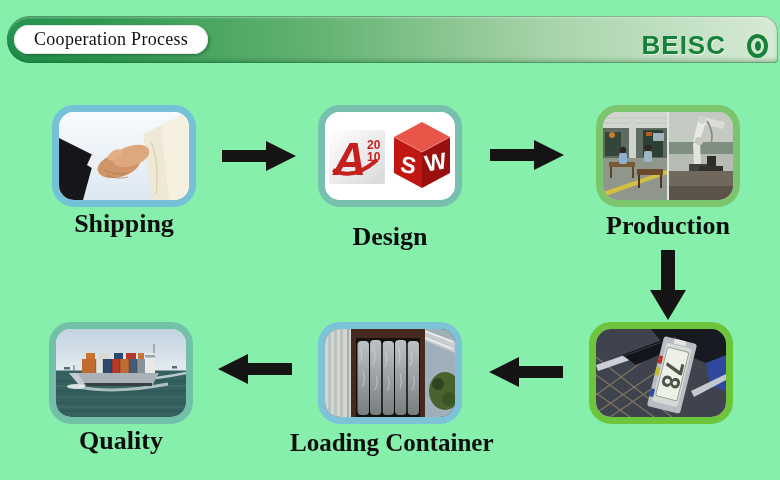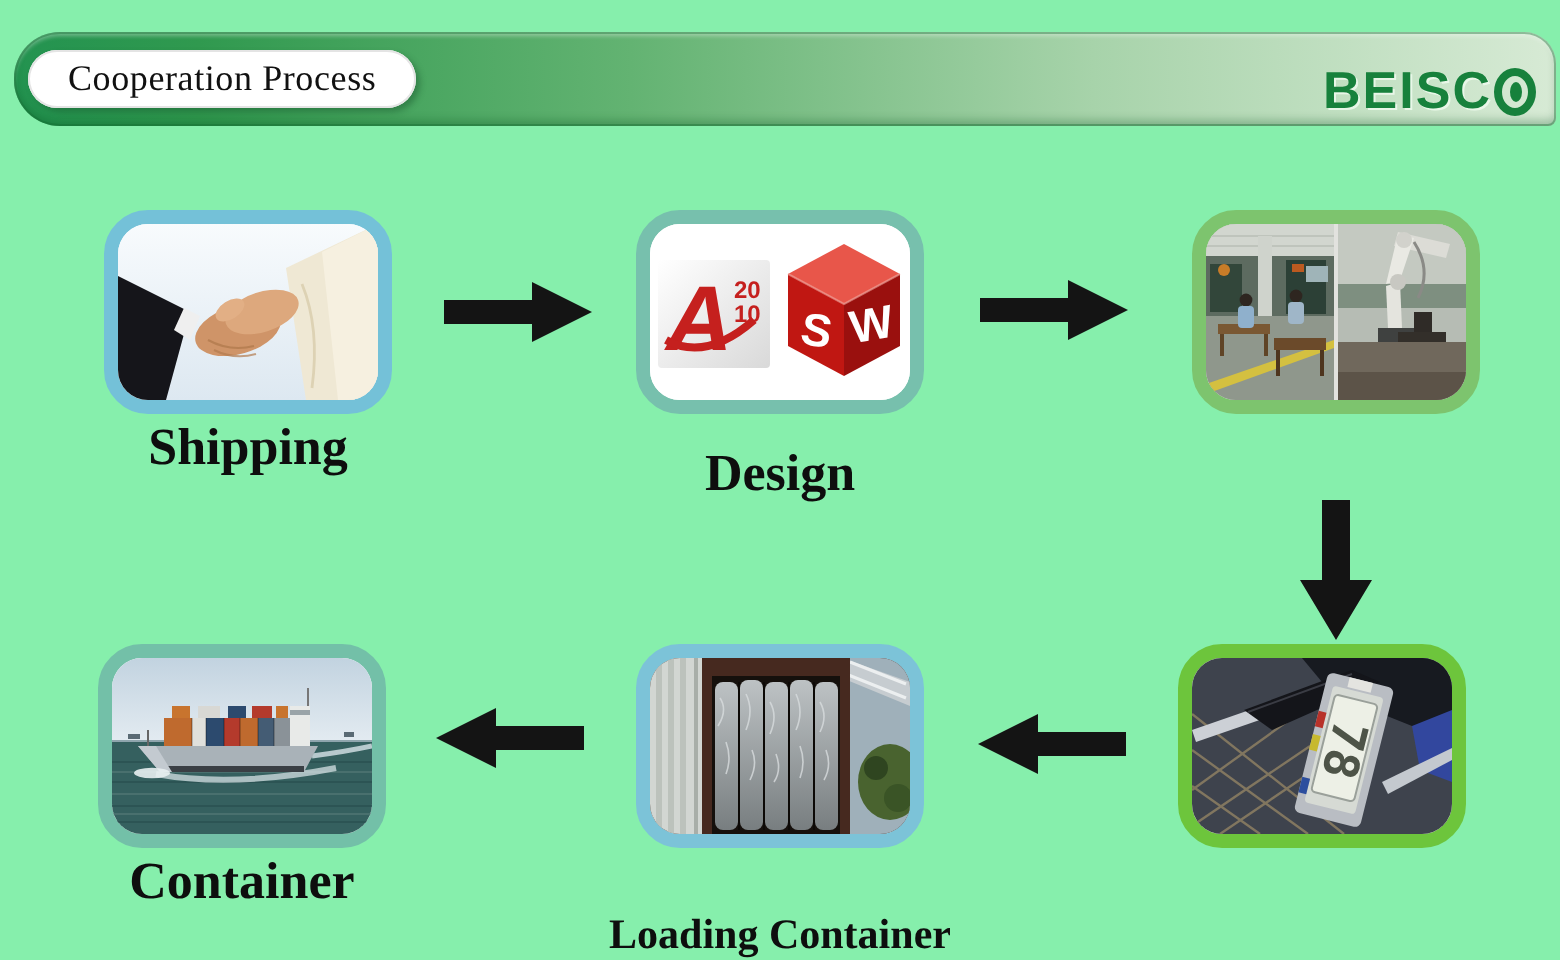--- a/index.html
+++ b/index.html
@@ -12,21 +12,21 @@
     border-radius:23px 16px 4px 23px;
     box-shadow:inset 0 0 0 1px rgba(20,110,50,.40), inset 0 2px 2px rgba(255,255,255,.35),
                inset 0 -3px 4px rgba(0,80,30,.28);}
   .title-pill{position:absolute;left:7px;top:9px;height:29px;line-height:29px;
     padding:0 20px;background:#fff;border-radius:15px;
     box-shadow:2px 2px 3px rgba(25,85,45,.45), inset 0 0 0 1px #e4e4e4;}
   .title-pill span{font-family:"Liberation Serif",serif;font-size:18px;color:#111;
     letter-spacing:.3px;white-space:nowrap;}
   .brand{position:absolute;right:12px;top:30px;display:flex;align-items:center;
     color:#17813c;font-weight:bold;font-size:26px;letter-spacing:1px;
-    text-shadow:1px 1px 0 rgba(235,248,235,.9);}
+    text-shadow:1px 1px 0 rgba(235,248,235,.9);gap:20px;}
   .logo-o{position:relative;display:inline-block;width:13px;height:16px;
     border:4px solid #17813c;border-radius:50%;margin-left:1px;}
   .logo-o-inner{position:absolute;left:50%;top:50%;width:6px;height:10px;margin:-5px 0 0 -3px;
     background:#17813c;border-radius:50%;}
 
   
   .card{position:absolute;width:130px;height:88px;border:7px solid #888;border-radius:22px;
     background:#fff;overflow:hidden;}
   .card svg{display:block;width:130px;height:88px;}
   .card-inquiry{left:52px;top:105px;}
@@ -36,21 +36,21 @@
   .card-loading{left:318px;top:322px;}
   .card-shipping{left:49px;top:322px;}
 
   
   .step-label{position:absolute;text-align:center;color:#0e0e0e;
     font-family:"Liberation Serif",serif;font-weight:bold;white-space:nowrap;}
   .lbl-inquiry{left:44px;top:209px;width:160px;font-size:26px;}
   .lbl-design{left:310px;top:222px;width:160px;font-size:26px;}
   .lbl-production{left:588px;top:211px;width:160px;font-size:26px;}
   .lbl-shipping{left:41px;top:426px;width:160px;font-size:26px;}
-  .lbl-loading{left:290px;top:455px;width:200px;font-size:21px;}
+  .lbl-loading{left:290px;top:429px;width:200px;font-size:25px;}
   .lbl-quality{left:561px;top:426px;width:200px;font-size:24px;}
 
   
   .arrow{position:absolute;}
   .arrow polygon{fill:#141414;}
   .ar1{left:222px;top:141px;}
   .ar2{left:490px;top:140px;}
   .ar3{left:650px;top:250px;}
   .ar4{left:489px;top:357px;}
   .ar5{left:218px;top:354px;}
@@ -282,22 +282,23 @@
       </g>
       <polygon points="13,44 24,57 96,57 103,44" fill="#a9b2b8"></polygon>
       <polygon points="24,54 96,54 96,57 24,57" fill="#3a3f44"></polygon>
       <polygon points="13,44 24,57 30,57 22,44" fill="#c3cad0"></polygon>
       <ellipse cx="20" cy="57.5" rx="9" ry="2.6" fill="#e8eff1" opacity=".9"></ellipse>
     </svg>
   </div>
 
   <div class="step-label lbl-inquiry">Shipping</div>
   <div class="step-label lbl-design">Design</div>
+  <div class="step-label lbl-production">Production</div>
   <div class="step-label lbl-loading">Loading Container</div>
-  <div class="step-label lbl-shipping">Container</div>
+  <div class="step-label lbl-shipping">Quality</div>
 
   <svg class="arrow ar1" width="74" height="30" viewBox="0 0 74 30">
     <polygon points="0,9 44,9 44,0 74,15 44,30 44,21 0,21"></polygon>
   </svg>
   <svg class="arrow ar2" width="74" height="30" viewBox="0 0 74 30">
     <polygon points="0,9 44,9 44,0 74,15 44,30 44,21 0,21"></polygon>
   </svg>
   <svg class="arrow ar3" width="36" height="70" viewBox="0 0 36 70">
     <polygon points="11,0 25,0 25,40 36,40 18,70 0,40 11,40"></polygon>
   </svg>

